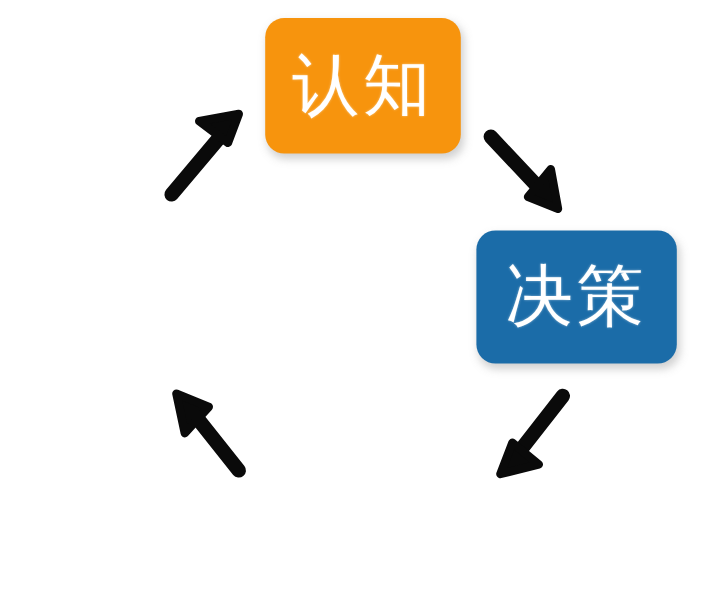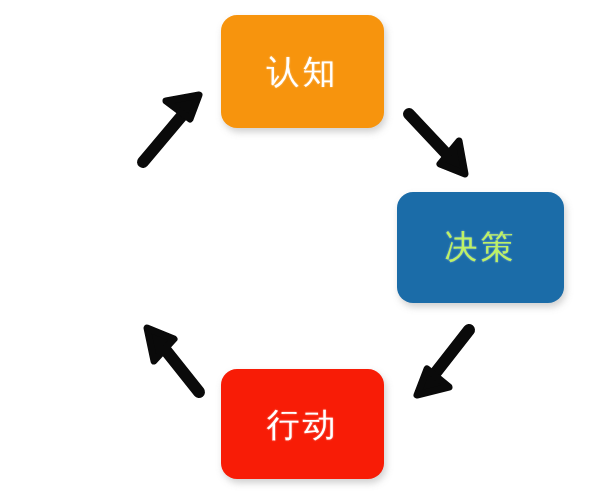--- a/index.html
+++ b/index.html
@@ -24,21 +24,21 @@
     display: flex;
     align-items: center;
     justify-content: center;
     border-radius: 16px;
     box-shadow: 2px 4px 7px rgba(120,120,120,0.35);
     box-sizing: border-box;
   }
   .node-label {
     color: #ffffff;
     font-family: "DejaVu Sans", "Liberation Sans", sans-serif;
-    font-size: 33px;
+    font-size: 56px;
     font-weight: 400;
     letter-spacing: 3px;
     line-height: 1;
     text-shadow: 0 0 2px rgba(255,255,255,0.55);
     white-space: nowrap;
     user-select: none;
   }
   #node-cognition {
     left: 221px;
     top: 15px;
@@ -98,21 +98,18 @@
       <path d="M 199 392 L 156 338" fill="none" stroke="#0a0a0a" stroke-width="12" stroke-linecap="round" stroke-linejoin="round"></path>
       <path d="M 147 328 L 154 361 L 174 339 Z" fill="#0a0a0a" stroke="#0a0a0a" stroke-width="7" stroke-linejoin="round"></path>
     </g>
   </svg>
 
   <div id="node-cognition" class="node-box" style="background-color: rgb(247, 148, 13);">
     <span class="node-label" style="color: rgb(255, 255, 255);">认知</span>
   </div>
 
   <div id="node-decision" class="node-box" style="background-color: rgb(27, 108, 168);">
-    <span class="node-label" style="color: #bef264; font-family: Liberation Serif, serif;">决策</span>
+    <span class="node-label" style="color: #ffffff; font-family: Liberation Serif, serif;">决策</span>
   </div>
 
-  <div id="node-action" class="node-box" style="background-color: rgb(248, 28, 6);">
-    <span class="node-label" style="color: rgb(255, 255, 255);">行动</span>
-  </div>
 
 
 </div>
 
 </body></html>

